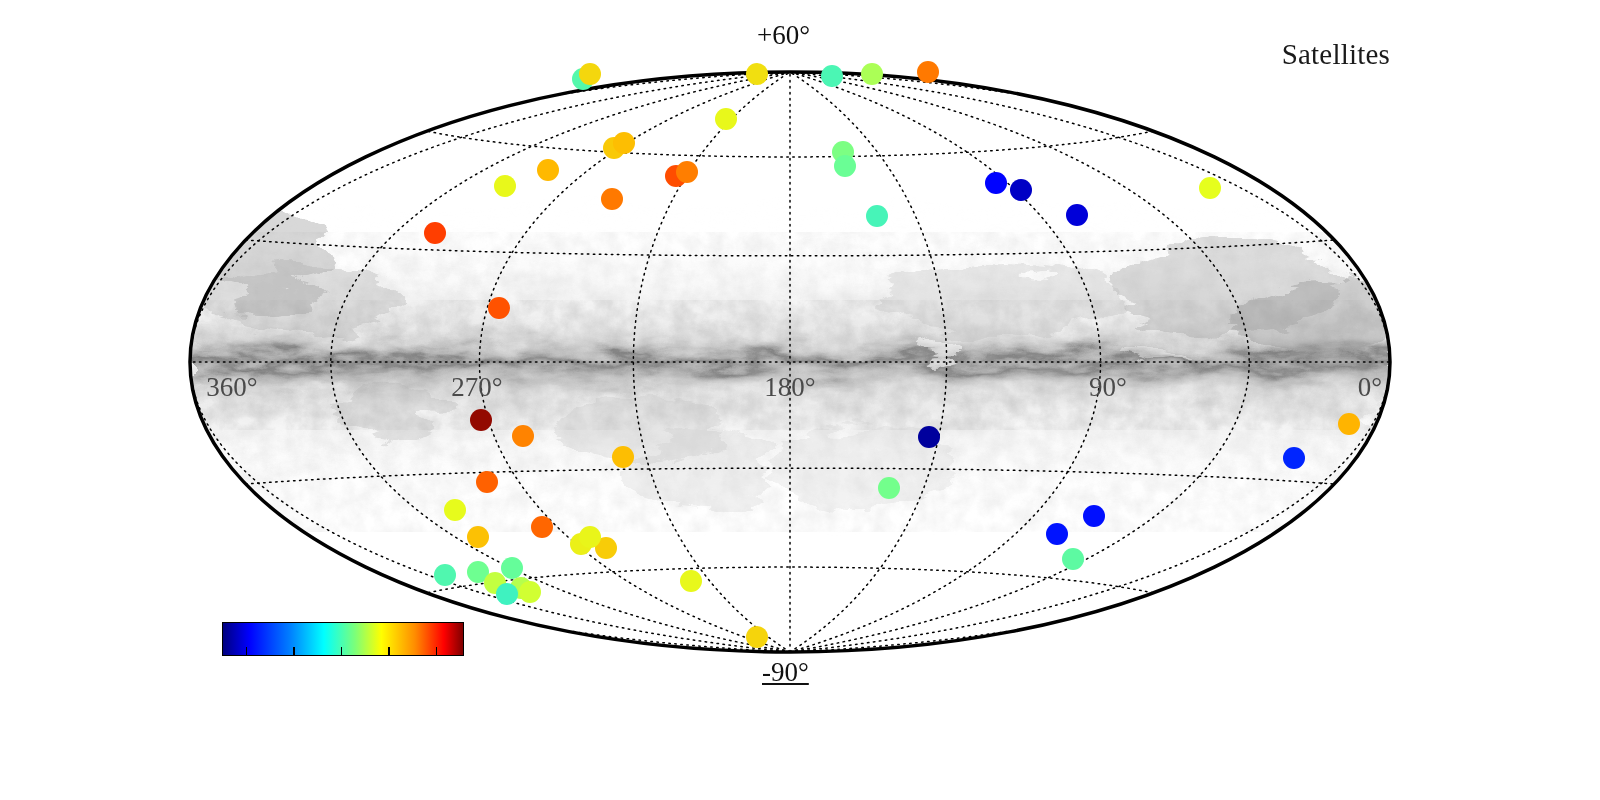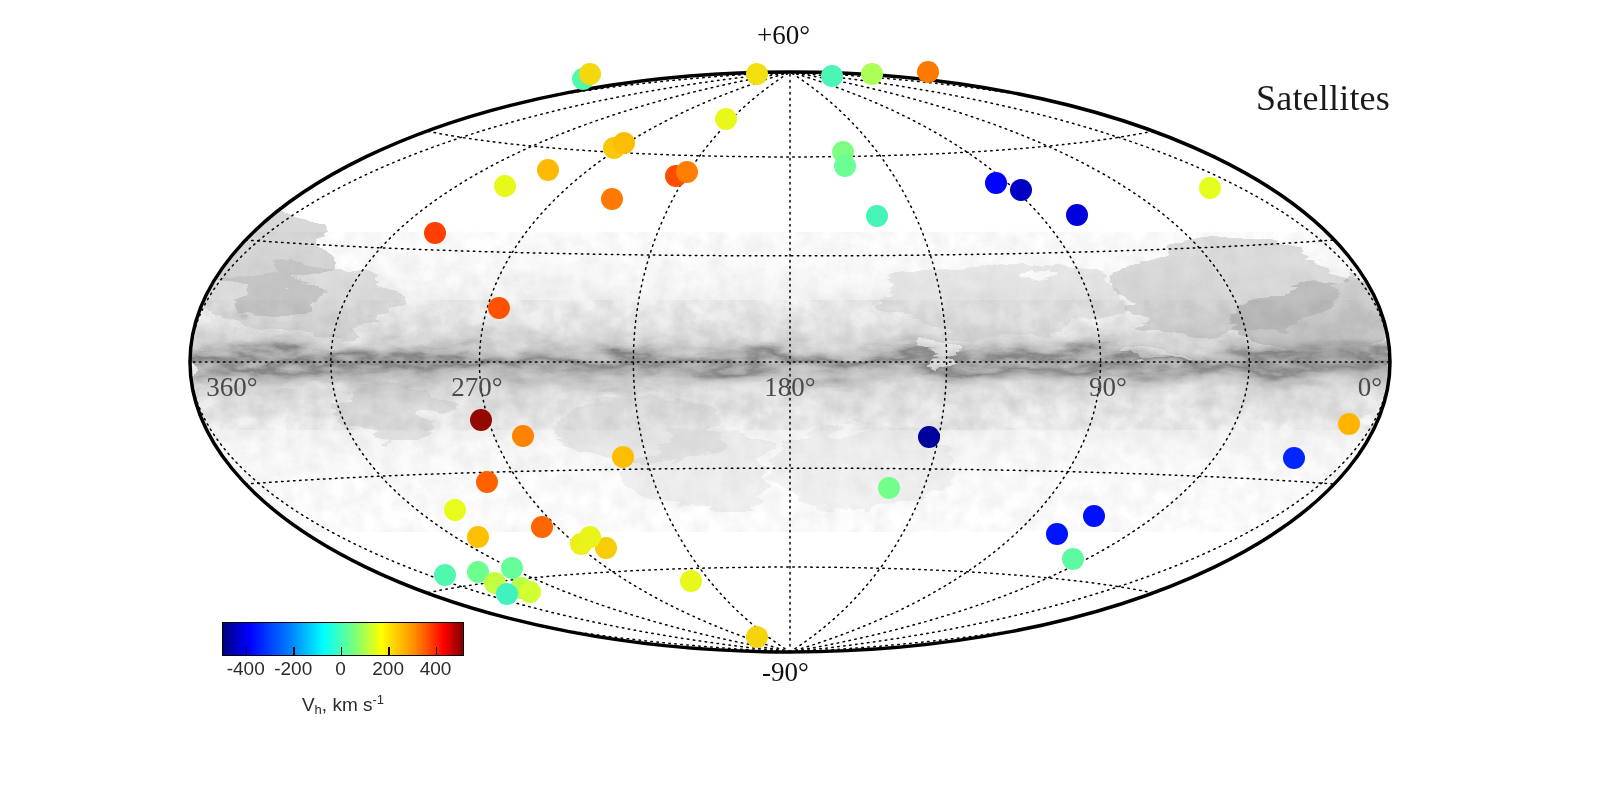--- a/index.html
+++ b/index.html
@@ -2,25 +2,25 @@
 <html><head>
 <meta charset="utf-8">
 <title>Satellites All-Sky Map</title>
 <style>
   html,body{margin:0;padding:0;background:#ffffff;}
   body{width:1600px;height:800px;position:relative;overflow:hidden;
        font-family:"Liberation Serif", serif;}
   #stage{position:absolute;left:0;top:0;width:1600px;height:800px;background:#fff;}
   #skysvg{position:absolute;left:0;top:0;width:1600px;height:800px;}
   #title{position:absolute;right:210px;top:38px;font-family:"Liberation Serif",serif;
-         font-size:36px;color:#1a1a1a;letter-spacing:.2px;white-space:nowrap;margin-top:39px;}
+         font-size:29px;color:#1a1a1a;letter-spacing:.2px;white-space:nowrap;}
   .polelabel{position:absolute;font-family:"Liberation Serif",serif;font-size:27px;
              color:#111;white-space:nowrap;}
   #lab-north{left:757px;top:20px;}
-  #lab-south{left:762px;top:657px;}
+  #lab-south{left:762px;top:657px;text-decoration:underline;}
   #cbarwrap{position:absolute;left:222px;top:622px;width:242px;}
   #cbar{width:242px;height:34px;border:1.5px solid #000;box-sizing:border-box;
         background:linear-gradient(to right,
           #00007f 0%, #0000ff 11%, #0080ff 28%, #00ffff 42%,
           #7cff79 55%, #ffff00 66%, #ff8c00 80%, #ff0000 92%, #7f0000 100%);}
   #cbarticks{position:relative;width:242px;height:0;}
   #cbarticks i{position:absolute;top:-9px;width:1.5px;height:9px;background:#000;}
   #cbarlabels{position:relative;width:242px;height:26px;margin-top:2px;}
   #cbarlabels span{position:absolute;top:0;transform:translateX(-50%);
                    font-family:"Liberation Sans",sans-serif;font-size:19px;color:#2b2b2b;}
@@ -197,26 +197,16 @@
 
   <div id="cbarwrap">
     <div id="cbar"></div>
     <div id="cbarticks">
         <i style="left: 23.7px;"></i>
         <i style="left: 71.2px;"></i>
         <i style="left: 118.6px;"></i>
         <i style="left: 166.1px;"></i>
         <i style="left: 213.5px;"></i>
       </div>
-    <div id="cbarlabels">
-        <span style="left: 23.7px;">-400</span>
-        <span style="left: 71.2px;">-200</span>
-        <span style="left: 118.6px;">0</span>
-        <span style="left: 166.1px;">200</span>
-        <span style="left: 213.5px;">400</span>
-      </div>
   </div>
 
-  <div id="cbarcaption">
-    <span>V</span><sub>h</sub><span>, km s</span><sup>-1</sup>
-  </div>
 
 </div>
 
 </body></html>

